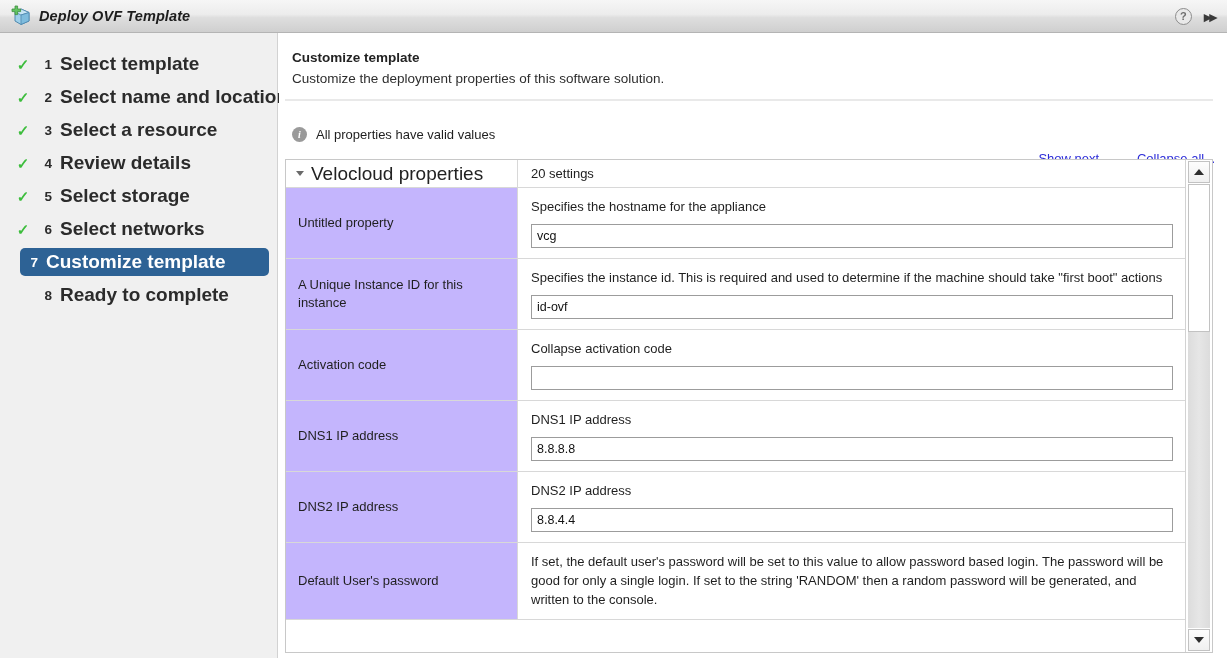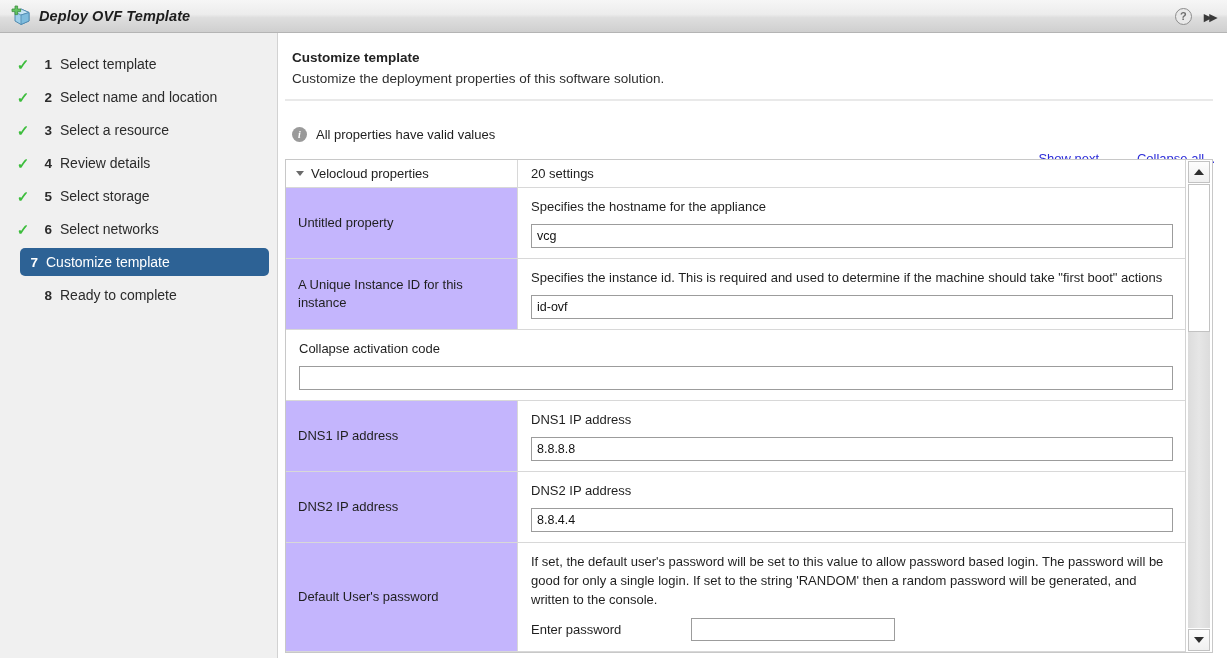--- a/index.html
+++ b/index.html
@@ -47,21 +47,21 @@
   }
   .step .check {
     width: 22px; flex: 0 0 22px; text-align: center;
     color: #3dbd3d; font-size: 15px; font-weight: bold; line-height: 1;
   }
   .step .num {
     width: 18px; flex: 0 0 18px; text-align: right;
     font-size: 13.5px; font-weight: bold; color: #2b2b2b;
   }
   .step .lbl {
-    margin-left: 8px; font-size: 14px; font-weight: normal; color: #2b2b2b;
+    margin-left: 8px; font-size: 19px; font-weight: bold; color: #2b2b2b;
     white-space: nowrap;
   }
   .step.active {
     background: #2d6295; margin-left: 20px; margin-right: 8px;
     padding-left: 0; border-radius: 5px;
   }
   .step.active .num, .step.active .lbl { color: #ffffff; }
   .step.active .check { width: 0; flex: 0 0 0; }
 
   
@@ -100,21 +100,21 @@
   .grouprow { display: flex; height: 28px; border-bottom: 1px solid #d8d8d8; }
   .grouprow .gl {
     width: 232px; flex: 0 0 232px; background: #ffffff;
     display: flex; align-items: center; padding-left: 10px;
     border-right: 1px solid #d8d8d8;
   }
   .tri {
     width: 0; height: 0; border-left: 4.5px solid transparent; border-right: 4.5px solid transparent;
     border-top: 5.5px solid #6a6a6a; margin-right: 7px;
   }
-  .grouprow .gtext { font-size: 13px; color: #222222; }
+  .grouprow .gtext { font-size: 19px; color: #222222; }
   .grouprow .gr {
     flex: 1; display: flex; align-items: center; padding-left: 13px;
     font-size: 13px; color: #222222; background: #ffffff;
   }
 
   .prow { display: flex; border-bottom: 1px solid #d8d8d8; }
   .prow .pl {
     width: 232px; flex: 0 0 232px; background: #c4b5fd;
     display: flex; align-items: center; padding: 0 12px;
     border-right: 1px solid #d8d8d8;
@@ -263,20 +263,23 @@
         <div class="prow">
           <div class="pl">
             <span>A Unique Instance ID for this instance</span>
           </div>
           <div class="pr">
             <div class="desc">Specifies the instance id.  This is required and used to determine if the machine should take "first boot" actions</div>
             <div class="field">id-ovf</div>
           </div>
         </div>
         <div class="prow">
+          <div class="pl">
+            <span>Activation code</span>
+          </div>
           <div class="pr">
             <div class="desc">Collapse activation code</div>
             <div class="field"></div>
           </div>
         </div>
         <div class="prow">
           <div class="pl">
             <span>DNS1 IP address</span>
           </div>
           <div class="pr">
@@ -292,24 +295,20 @@
             <div class="desc">DNS2 IP address</div>
             <div class="field">8.8.4.4</div>
           </div>
         </div>
         <div class="prow">
           <div class="pl">
             <span>Default User's password</span>
           </div>
           <div class="pr">
             <div class="desc">If set, the default user's password will be set to this value to allow password based login.  The password will be good for only a single login.  If set to the string 'RANDOM' then a random password will be generated, and written to the console.</div>
-            <div class="pwline">
-              <div class="pwlabel">Enter password</div>
-              <div class="pwfield"></div>
-            </div>
           </div>
         </div>
       </div>
 
     <div class="scrollbar">
       <div class="sb-track">
         <div class="sb-thumb"></div>
       </div>
       <div class="sb-btn sb-up">
         <div class="arr-up"></div>

